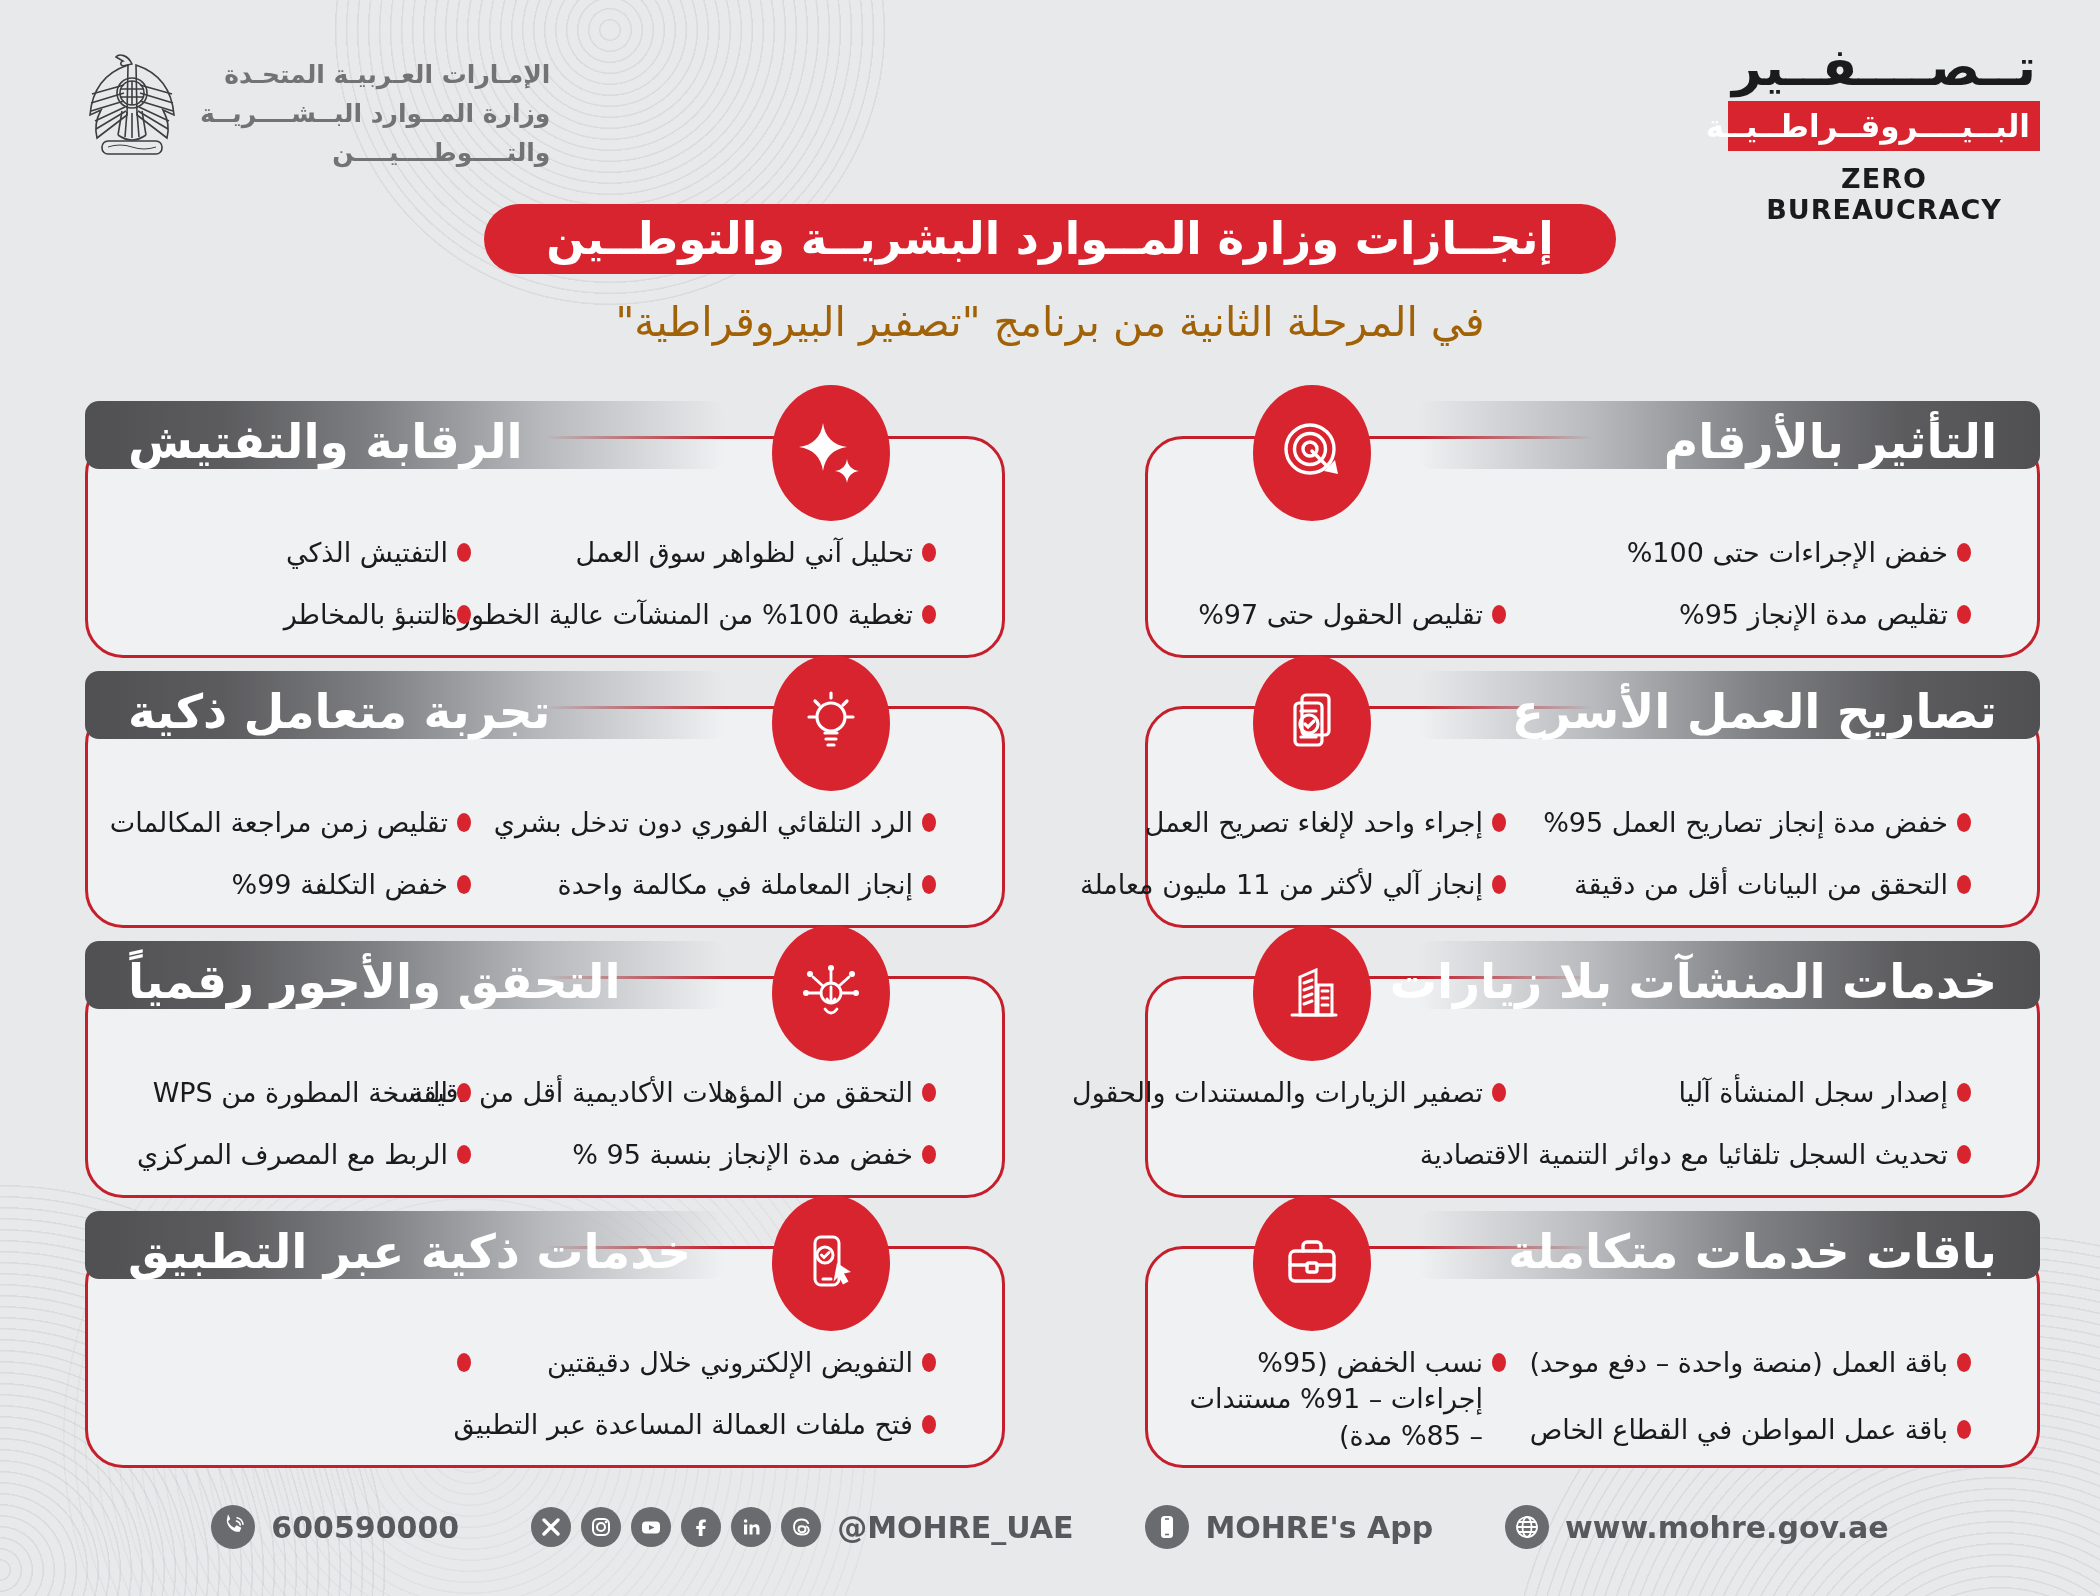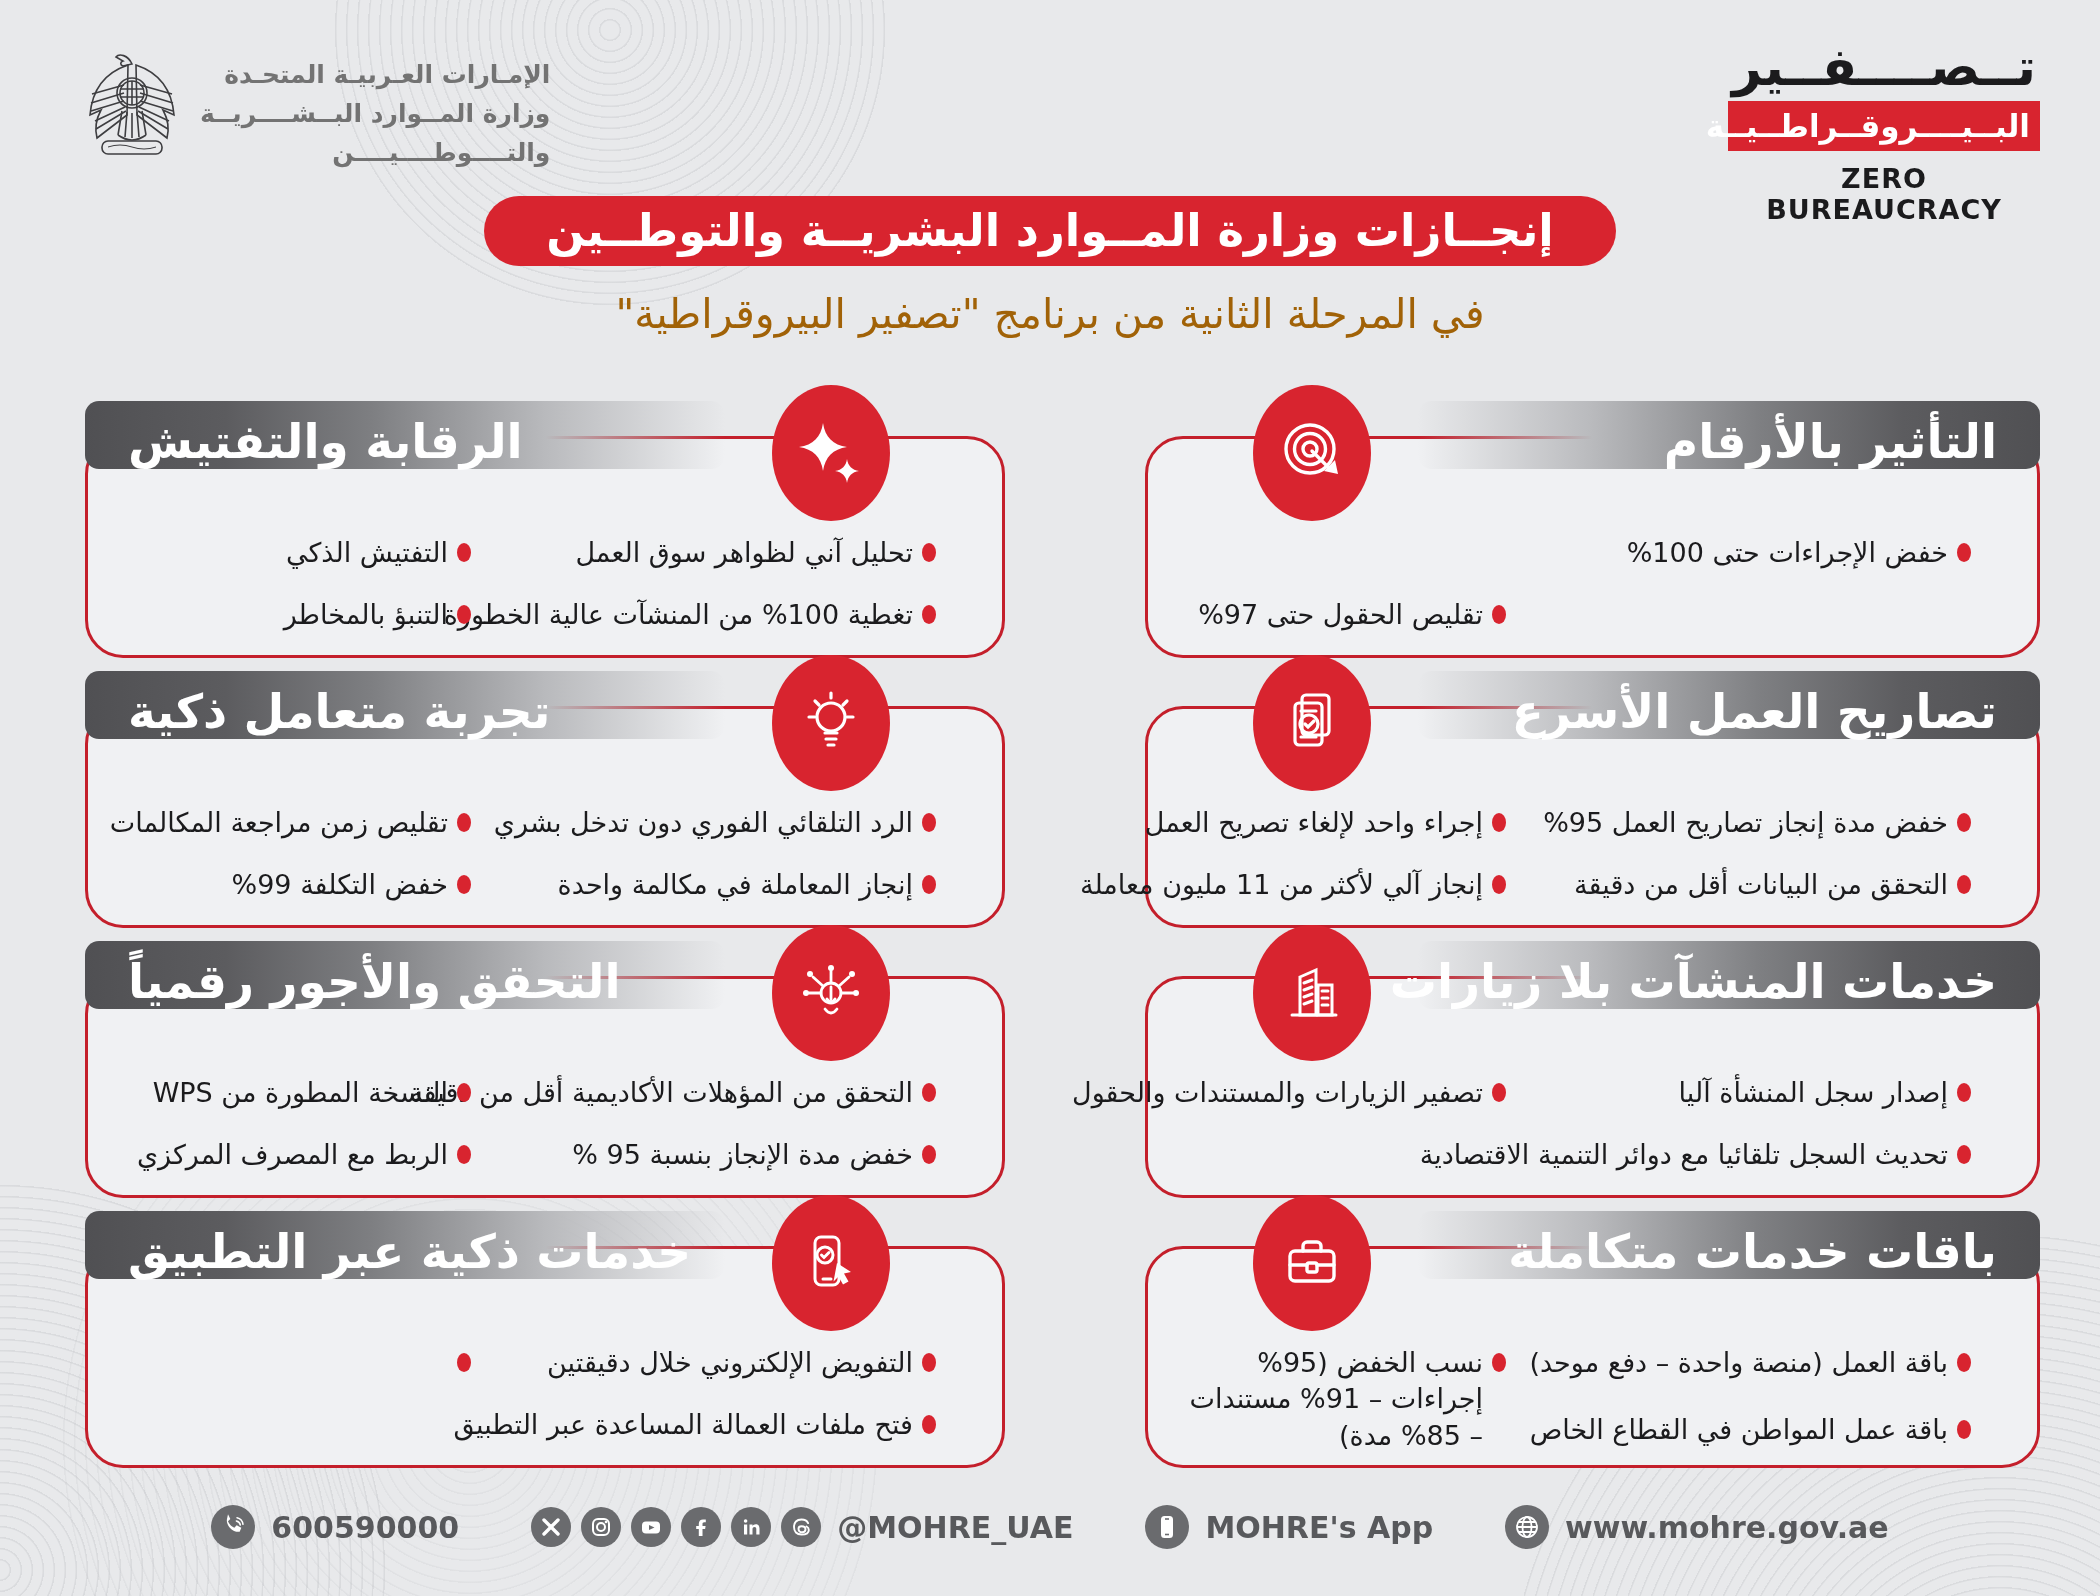--- a/index.html
+++ b/index.html
@@ -27,21 +27,21 @@
   .ministry-lines{direction:rtl;text-align:right;margin-top:10px;}
   .ministry-lines div{font-size:25px;font-weight:bold;color:#737373;line-height:1.55;white-space:nowrap;}
 
   .brand-right{right:60px;top:40px;width:312px;text-align:center;direction:rtl;}
   .zb-arabic-top{font-size:52px;font-weight:bold;color:#1B1B1D;line-height:1.05;white-space:nowrap;}
   .zb-red-box{background:#D8242F;color:#fff;font-size:31px;font-weight:bold;
     padding:7px 10px;margin-top:6px;white-space:nowrap;}
   .zb-english{font-size:27px;font-weight:bold;color:#1B1B1D;margin-top:12px;letter-spacing:1px;direction:ltr;}
 
   
-  .title-wrap{left:0;top:196px;width:100%;text-align:center;direction:rtl;}
+  .title-wrap{left:0;top:204px;width:100%;text-align:center;direction:rtl;}
   .title-pill{display:inline-block;background:#D8242F;color:#fff;border-radius:42px;
     font-size:45px;font-weight:bold;line-height:70px;height:70px;padding:0 62px;white-space:nowrap;}
   .subtitle{margin-top:24px;font-size:41px;font-weight:normal;color:#a16207;}
 
   
   .cards{left:85px;top:436px;width:1955px;display:grid;
     grid-template-columns:895px 920px;column-gap:140px;row-gap:48px;direction:rtl;}
   .card{position:relative;height:222px;background:#F0F1F3;
     border:3px solid #C41F2B;border-radius:38px;box-sizing:border-box;}
   .banner{position:absolute;top:-38px;height:68px;width:70%;border-radius:14px;z-index:2;}
@@ -132,20 +132,24 @@
           <circle cx="34" cy="32" r="7"></circle>
         <path d="M36 34 L52 50"></path>
         <path d="M48 54 l14 3 -3 -14 z" fill="#fff" stroke="none"></path>
       </svg>
     </div>
     <div class="bullets">
       <div class="bullet p11">
           <span class="dot"></span>
           <span>خفض الإجراءات حتى 100%</span>
         </div>
+      <div class="bullet p12">
+          <span class="dot"></span>
+          <span>تقليص مدة الإنجاز 95%</span>
+        </div>
       <div class="bullet p22">
           <span class="dot"></span>
           <span>تقليص الحقول حتى 97%</span>
         </div>
     </div>
   </section>
 
   <section class="card lt">
     <div class="banner">
       <h2>الرقابة والتفتيش</h2>

